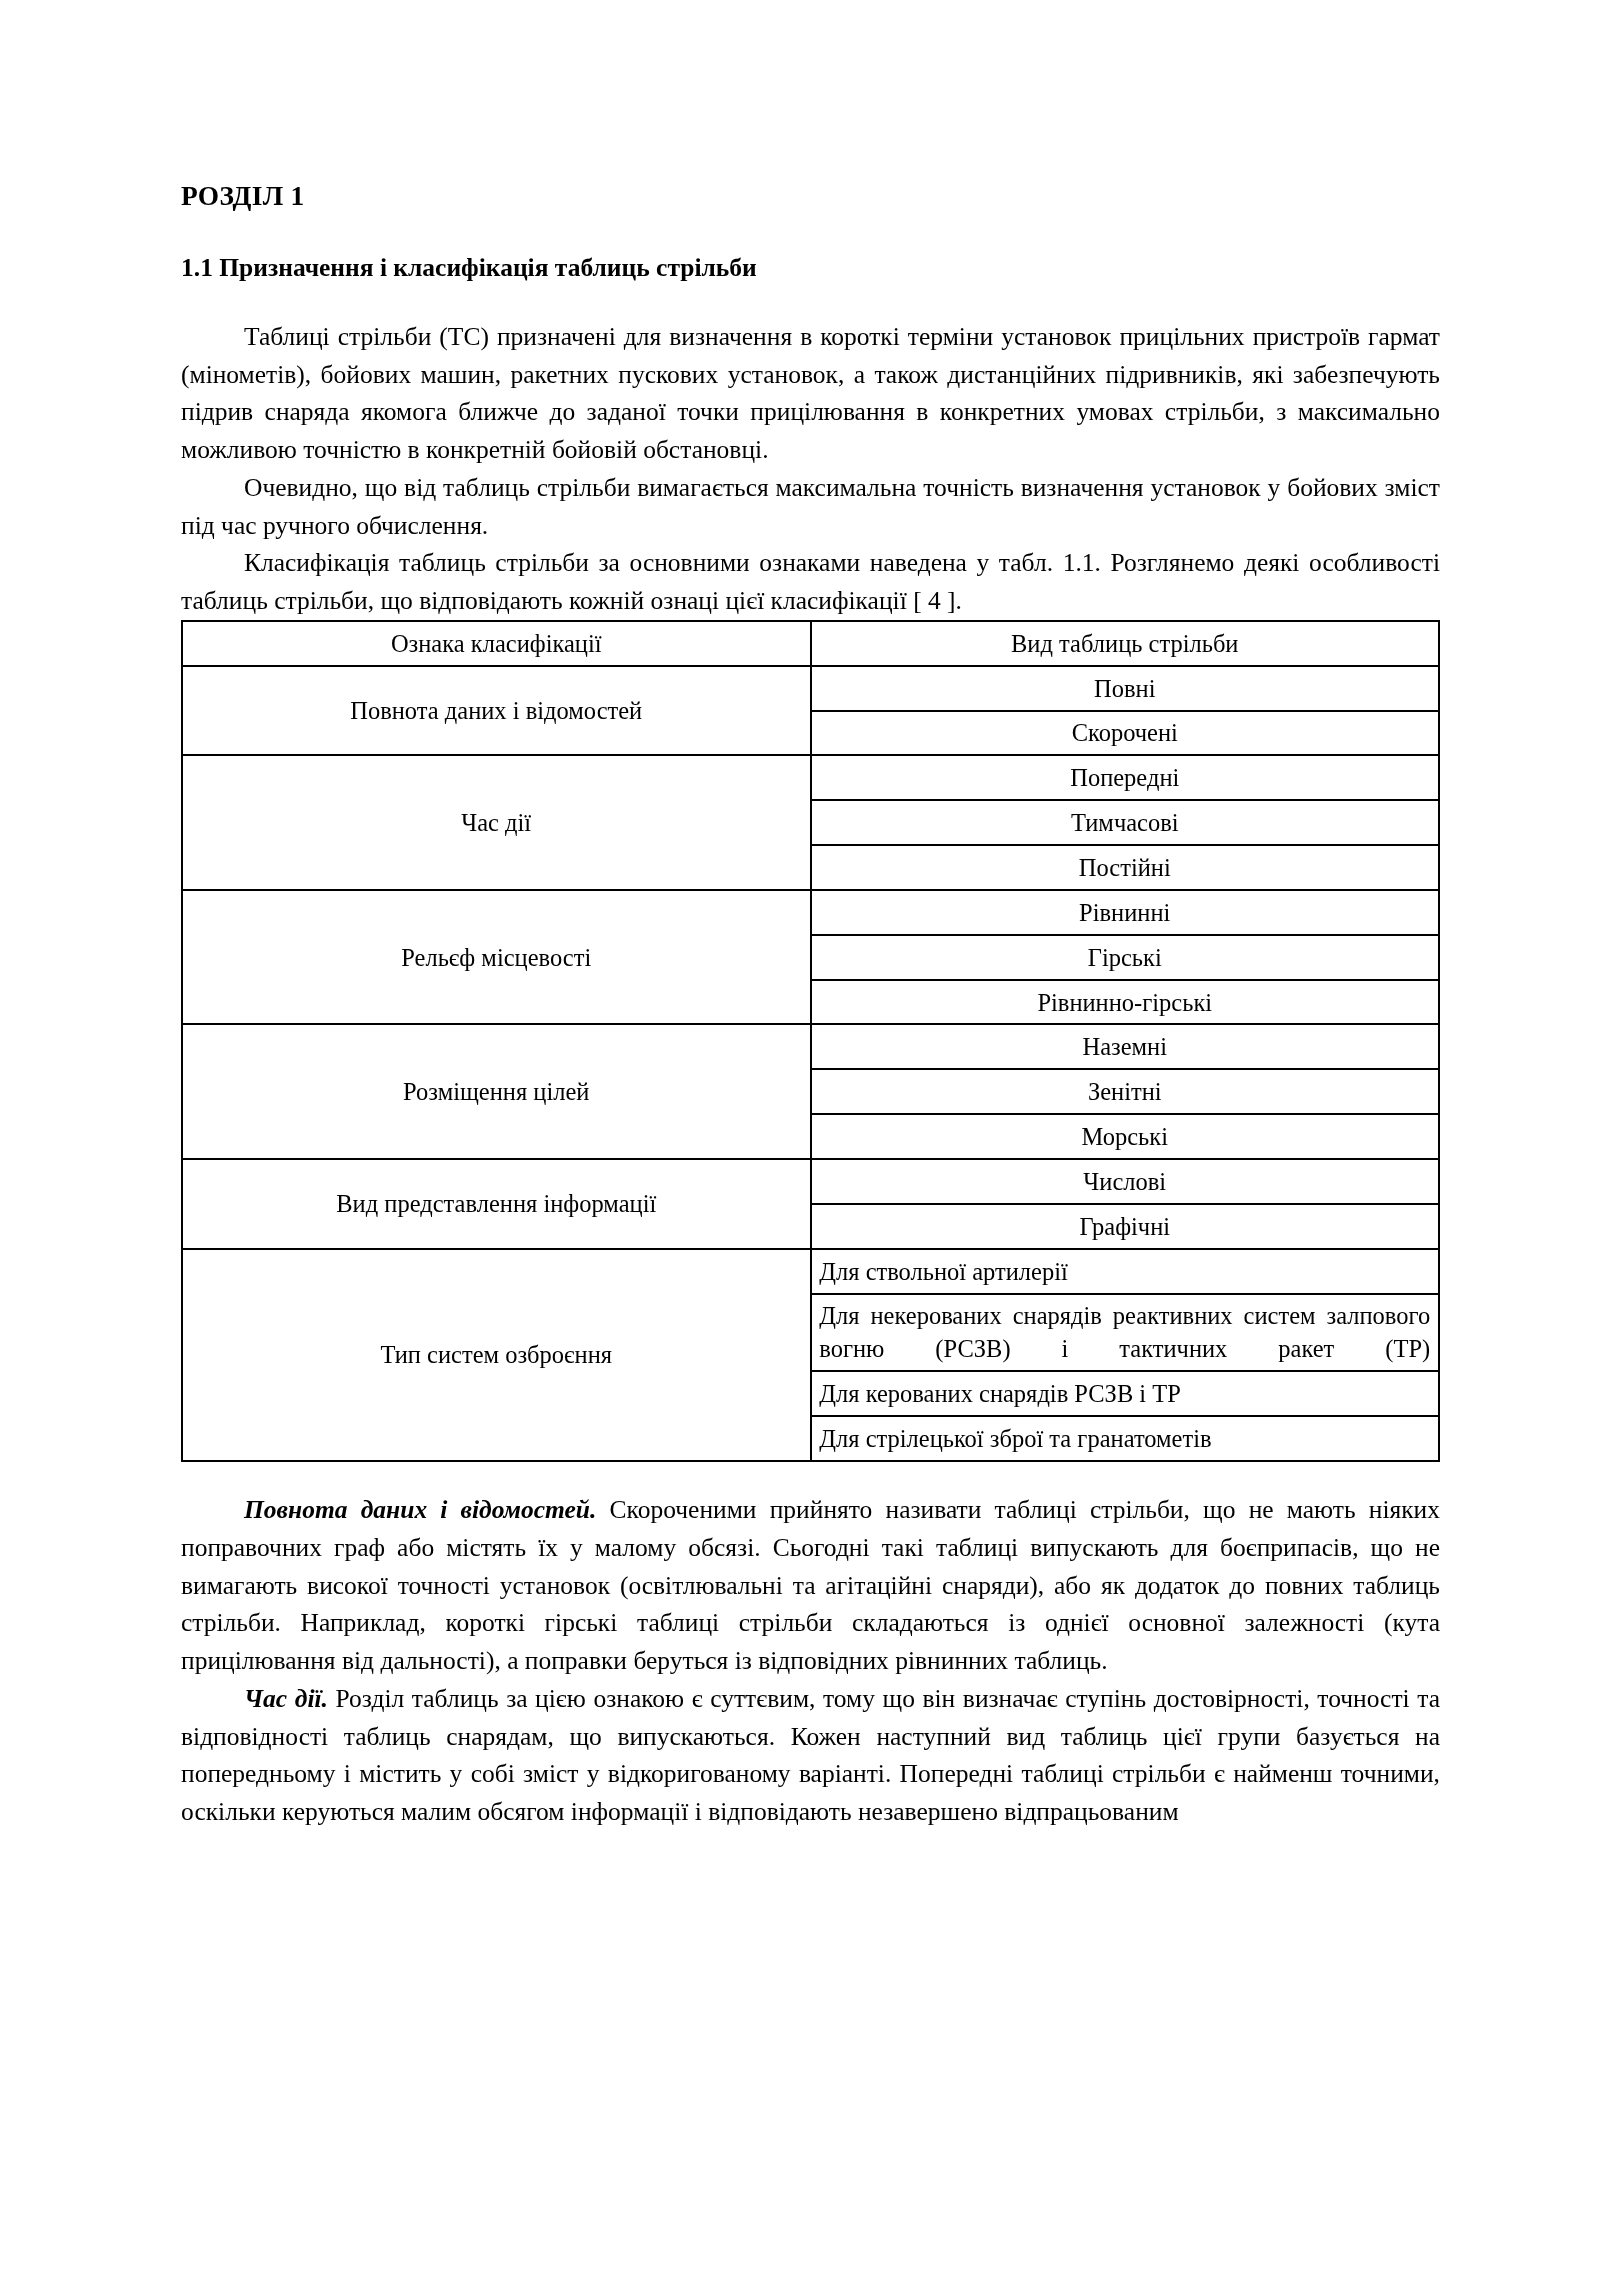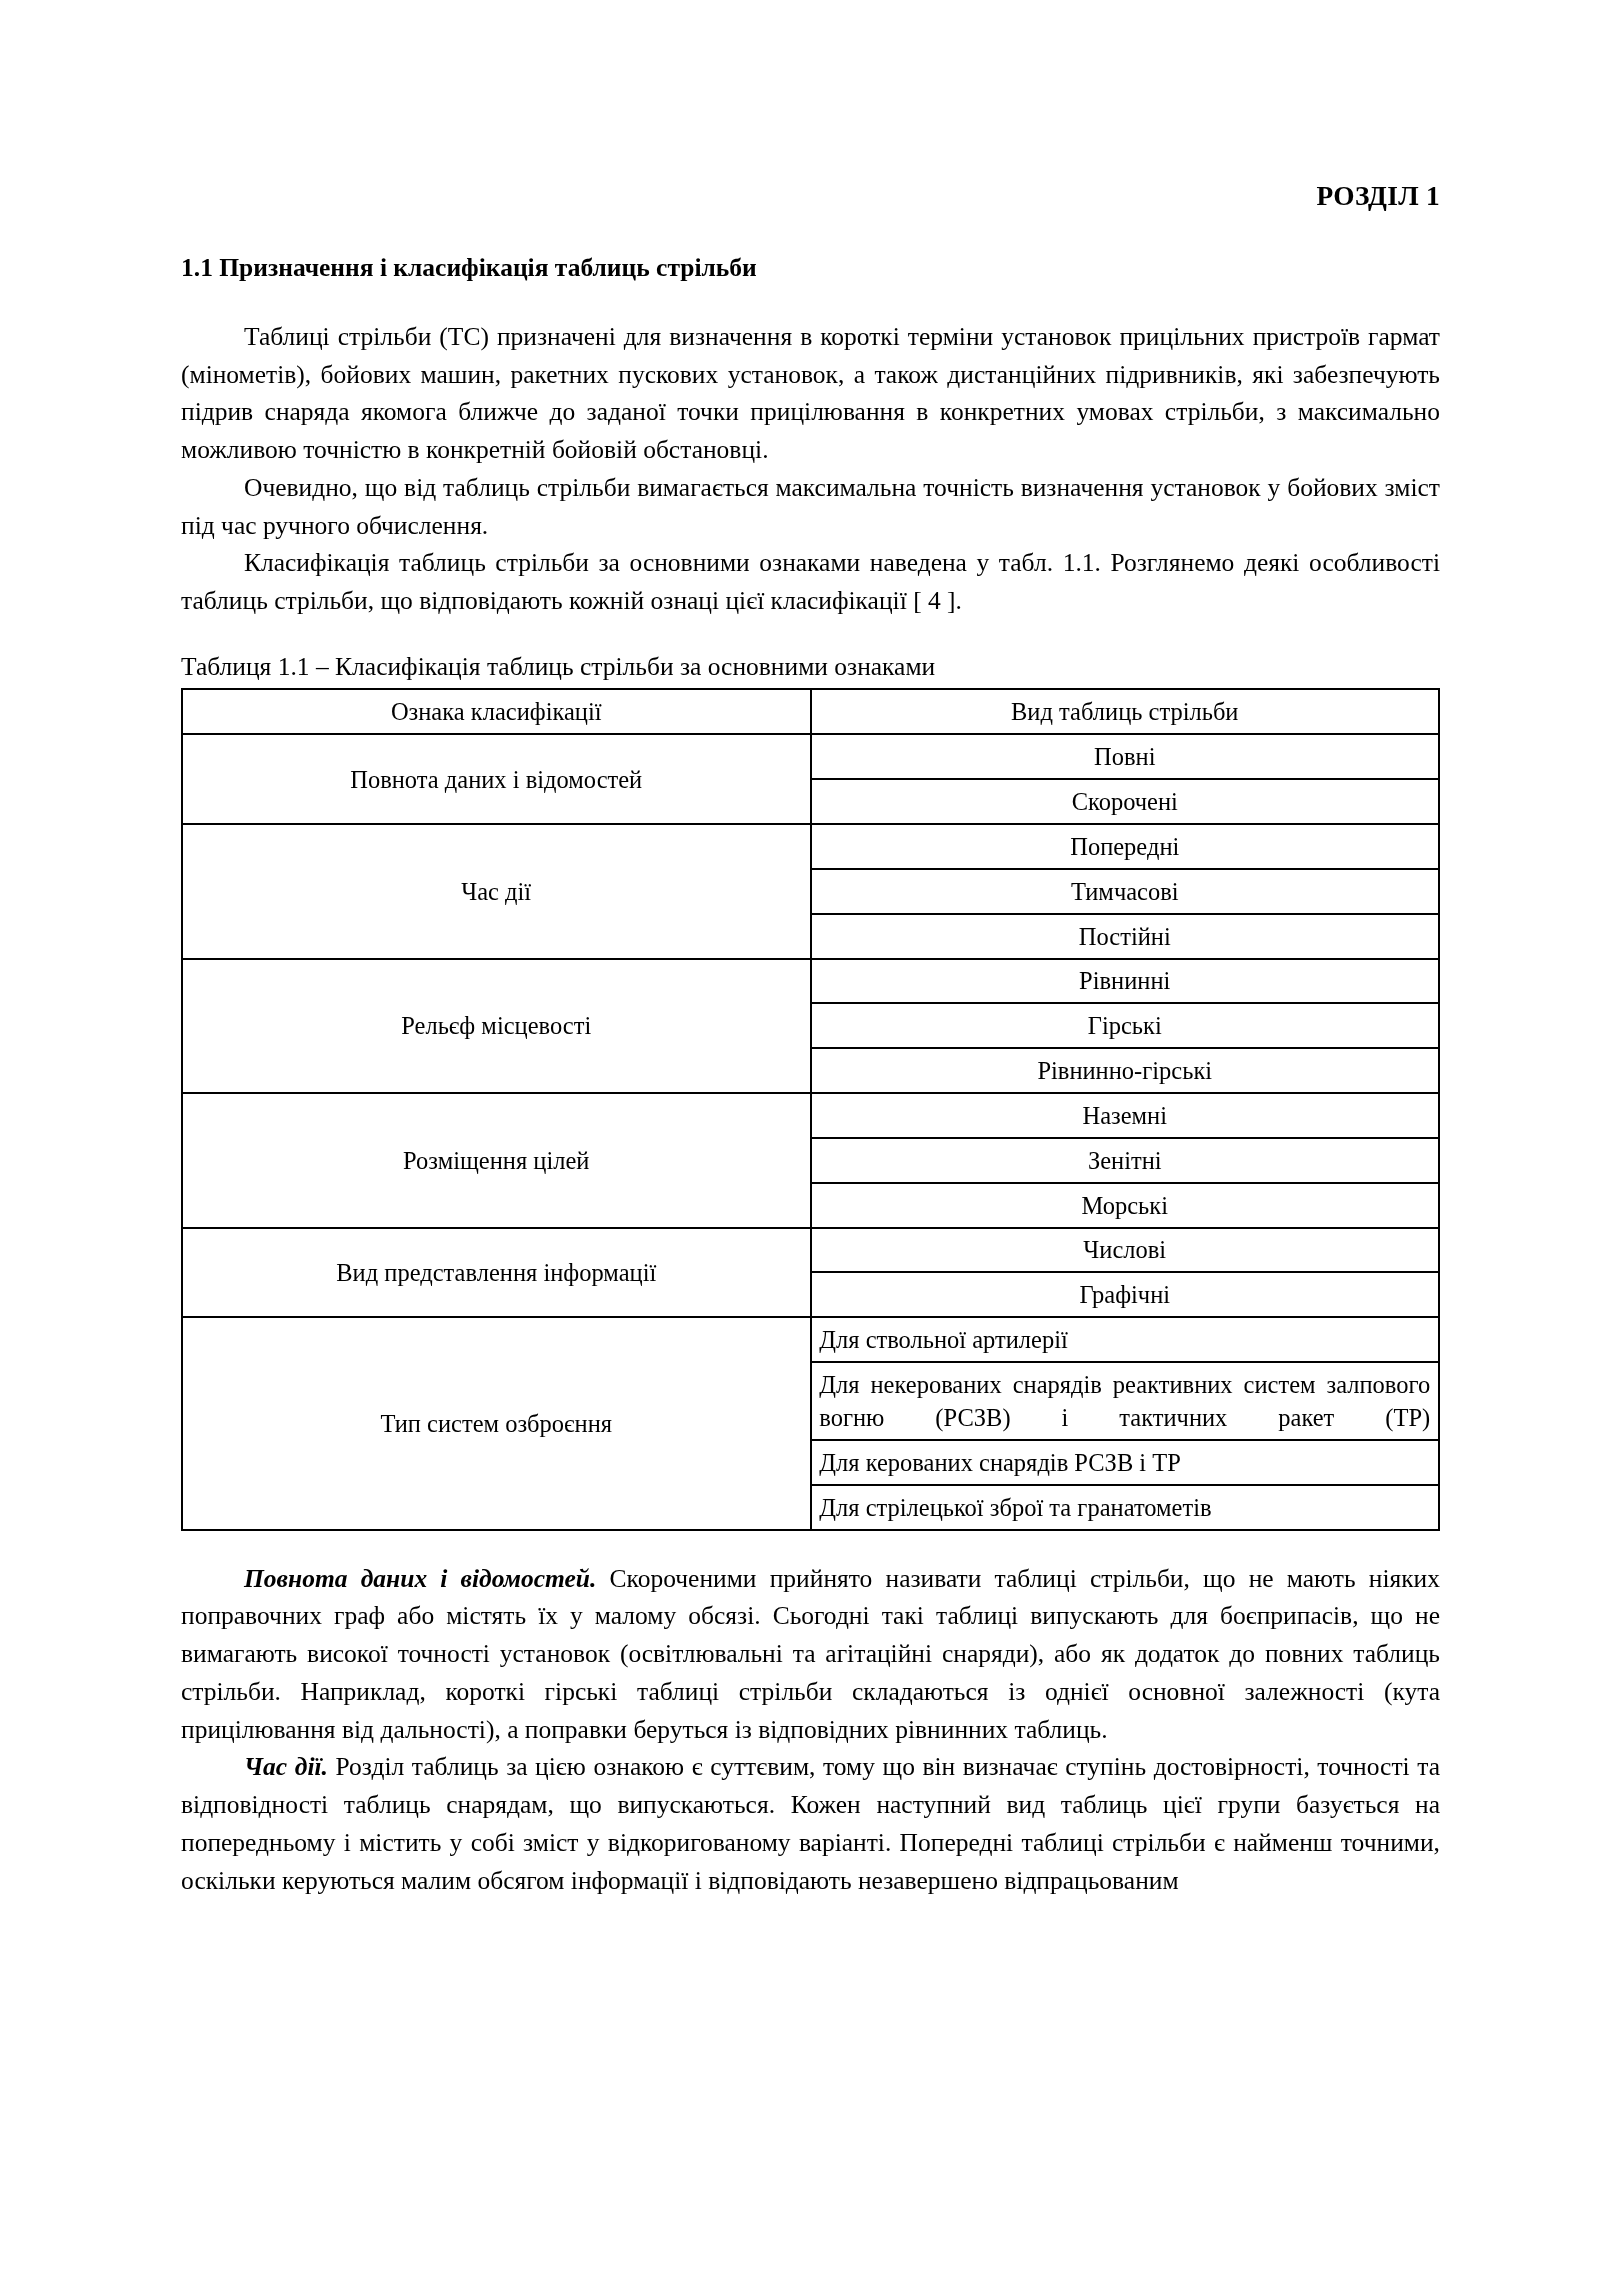--- a/index.html
+++ b/index.html
@@ -14,21 +14,21 @@
     background: #ffffff;
     margin: 0 auto;
     font-family: "Liberation Serif", "DejaVu Serif", serif;
     color: #000000;
     box-sizing: border-box;
     padding: 181px 181px 39px 181px;
     overflow: hidden;
   }
 
   .h-chapter {
-    text-align: right;
+    text-align: left;
     font-weight: bold;
     font-size: 27.4px;
     letter-spacing: 0.3px;
     margin: 0 0 41px 0;
   }
   .h-title {
     text-align: center;
     font-weight: bold;
     font-size: 27.4px;
     letter-spacing: 0.2px;
@@ -110,21 +110,20 @@
 
   <h1 class="h-chapter">РОЗДІЛ 1</h1>
 
 
   <h3 class="h-sub">1.1 Призначення і класифікація таблиць стрільби</h3>
 
   <p class="body">Таблиці стрільби (ТС) призначені для визначення в короткі терміни установок прицільних пристроїв гармат (мінометів), бойових машин, ракетних пускових установок, а також дистанційних підривників, які забезпечують підрив снаряда якомога ближче до заданої точки прицілювання в конкретних умовах стрільби, з максимально можливою точністю в конкретній бойовій обстановці.</p>
   <p class="body">Очевидно, що від таблиць стрільби вимагається максимальна точність визначення установок у бойових зміст під час ручного обчислення.</p>
   <p class="body">Класифікація таблиць стрільби за основними ознаками наведена у табл. 1.1. Розглянемо деякі особливості таблиць стрільби, що відповідають кожній ознаці цієї класифікації [ 4 ].</p>
 
-  <div class="table-caption">Таблиця 1.1 – Класифікація таблиць стрільби за основними ознаками</div>
 
   <table class="cls">
     <thead>
       <tr>
         <th class="c-feature">Ознака класифікації</th>
         <th class="c-kind">Вид таблиць стрільби</th>
       </tr>
     </thead>
     <tbody id="table-body">
         <tr>

